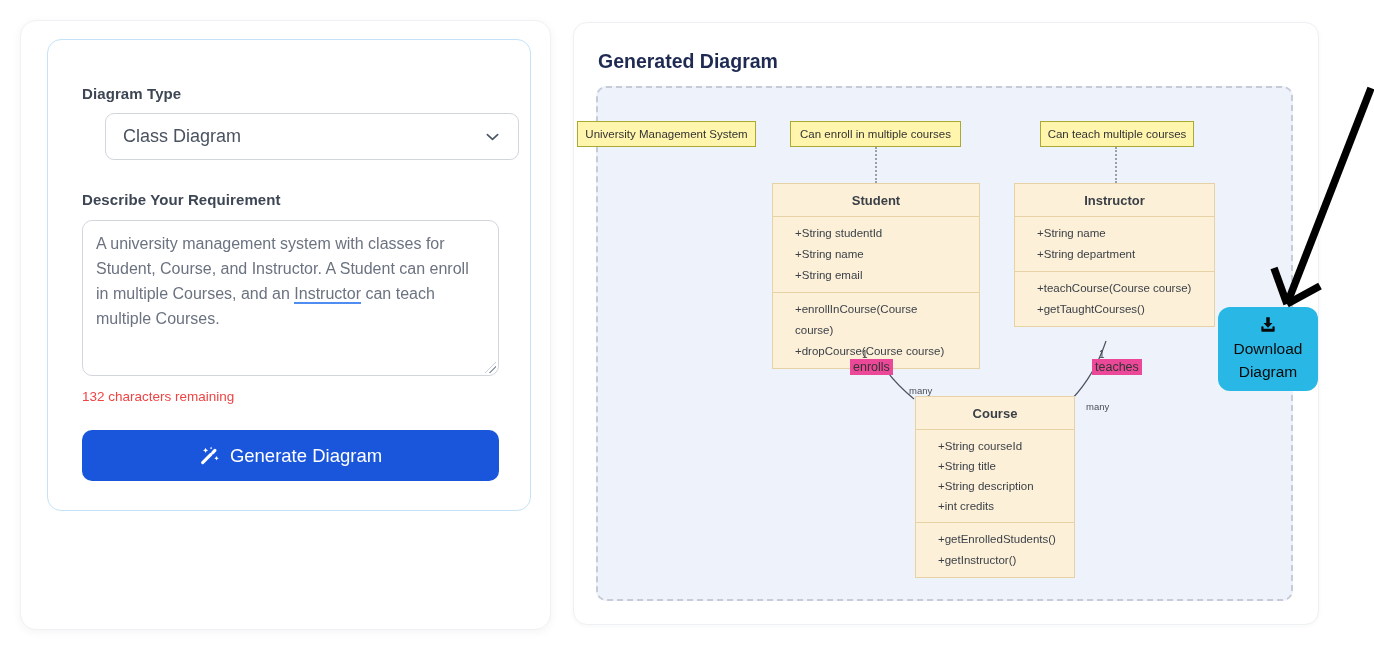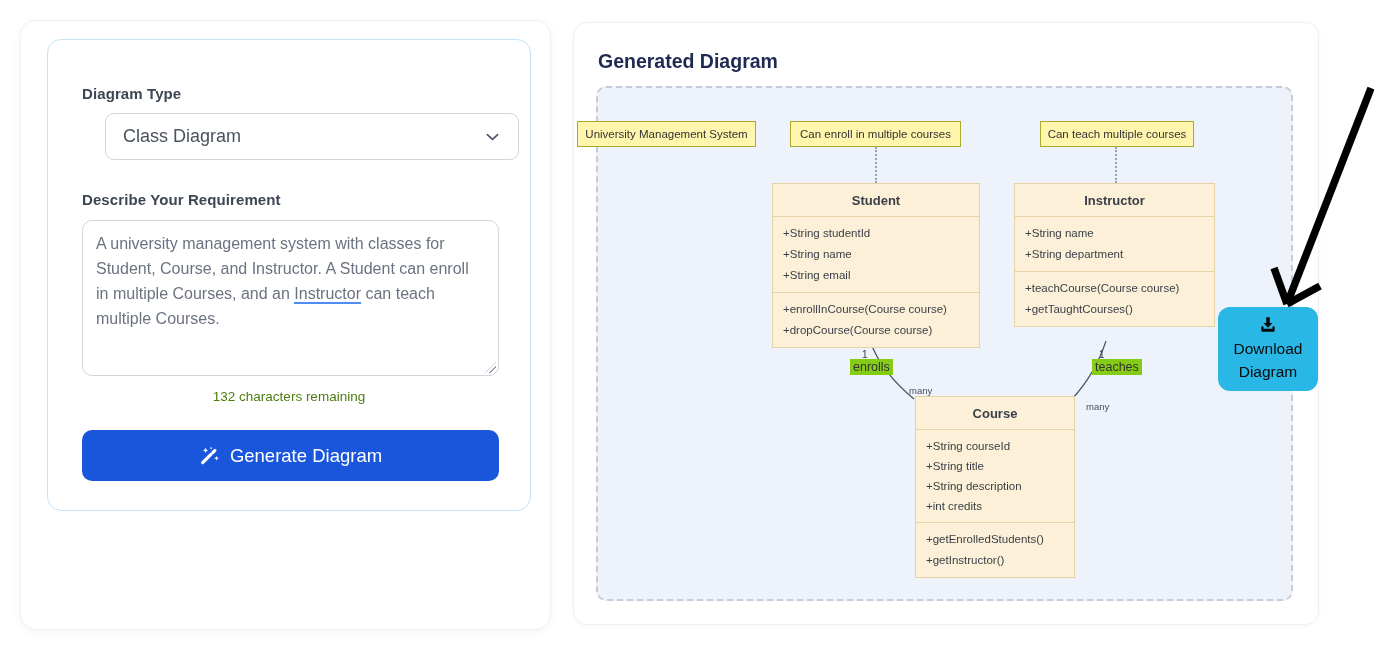--- a/index.html
+++ b/index.html
@@ -31,21 +31,21 @@
   .select-value{font-size:18px;color:#4a5260;}
   .chev{flex:0 0 auto;}
   .req-label{margin-top:31px;}
   .textarea{position:relative;margin-top:12px;width:417px;height:156px;
     border:1px solid #d2d6dc;border-radius:10px;padding:10px 13px;
     font-size:16px;line-height:25px;color:#6b7280;overflow:hidden;cursor:text;}
   .textarea .misspell{border-bottom:2px solid #4f8df0;padding-bottom:0;}
   .resize-handle{position:absolute;right:2px;bottom:2px;width:11px;height:11px;
     background:repeating-linear-gradient(135deg,transparent 0 2.5px,#99a1ae 2.5px 4px);
     clip-path:polygon(100% 0,100% 100%,0 100%);}
-  .remaining{margin-top:13px;font-size:13.5px;color:#4d7c0f;text-align:center;}
+  .remaining{margin-top:13px;font-size:13.5px;color:#ef4444;}
   .generate-btn{margin-top:26px;width:417px;height:51px;border:none;border-radius:10px;
     background:var(--primary-button);color:#fff;font-size:18.5px;font-weight:400;
     font-family:inherit;display:flex;align-items:center;justify-content:center;gap:10px;
     cursor:pointer;}
 
   
   .right-card{position:absolute;left:573px;top:22px;width:746px;height:603px;
     background:#fff;border:1px solid #eef0f3;border-radius:14px;
     box-shadow:0 1px 4px rgba(30,41,59,.04);}
   .result-title{position:absolute;left:24px;top:27px;font-size:19.5px;font-weight:700;
@@ -55,24 +55,24 @@
 
   .note{position:absolute;height:26px;line-height:24px;text-align:center;
     background:var(--note-bg);border:1px solid var(--note-border);
     font-size:11.5px;color:#333;white-space:nowrap;}
   .conn{position:absolute;width:0;border-left:2px dotted #9aa0ab;}
 
   .uml{position:absolute;background:var(--class-bg);border:1px solid var(--class-border);
     color:#3a3f47;}
   .uml-title{text-align:center;font-weight:700;font-size:13px;padding:9px 4px 8px;
     border-bottom:1px solid var(--class-border);}
-  .uml-section{padding:6px 10px;font-size:11.5px;line-height:21px;}
+  .uml-section{padding:6px 22px;font-size:11.5px;line-height:21px;}
   .uml-attrs{border-bottom:1px solid var(--class-border);}
   .edges{position:absolute;left:0;top:0;pointer-events:none;}
-  .edge-label{position:absolute;background:#84cc16;padding:1px 3px;font-size:12.5px;color:#333;}
+  .edge-label{position:absolute;background:#ec4899;padding:1px 3px;font-size:12.5px;color:#333;}
   .card-lbl{position:absolute;font-size:10px;color:#3a3f47;}
   .card-lbl.many{font-size:9.5px;color:#4a4f57;}
 
   .download-btn{position:absolute;left:644px;top:284px;width:100px;height:84px;
     background:var(--download-button);border:none;border-radius:12px;cursor:pointer;
     font-family:inherit;color:#0a0a0a;font-size:15.5px;line-height:1.4;
     display:flex;flex-direction:column;align-items:center;justify-content:center;gap:1px;}
   .download-btn .dl-icon{margin-bottom:2px;}
 
   .annot-arrow{position:absolute;left:1262px;top:80px;overflow:visible;pointer-events:none;}

